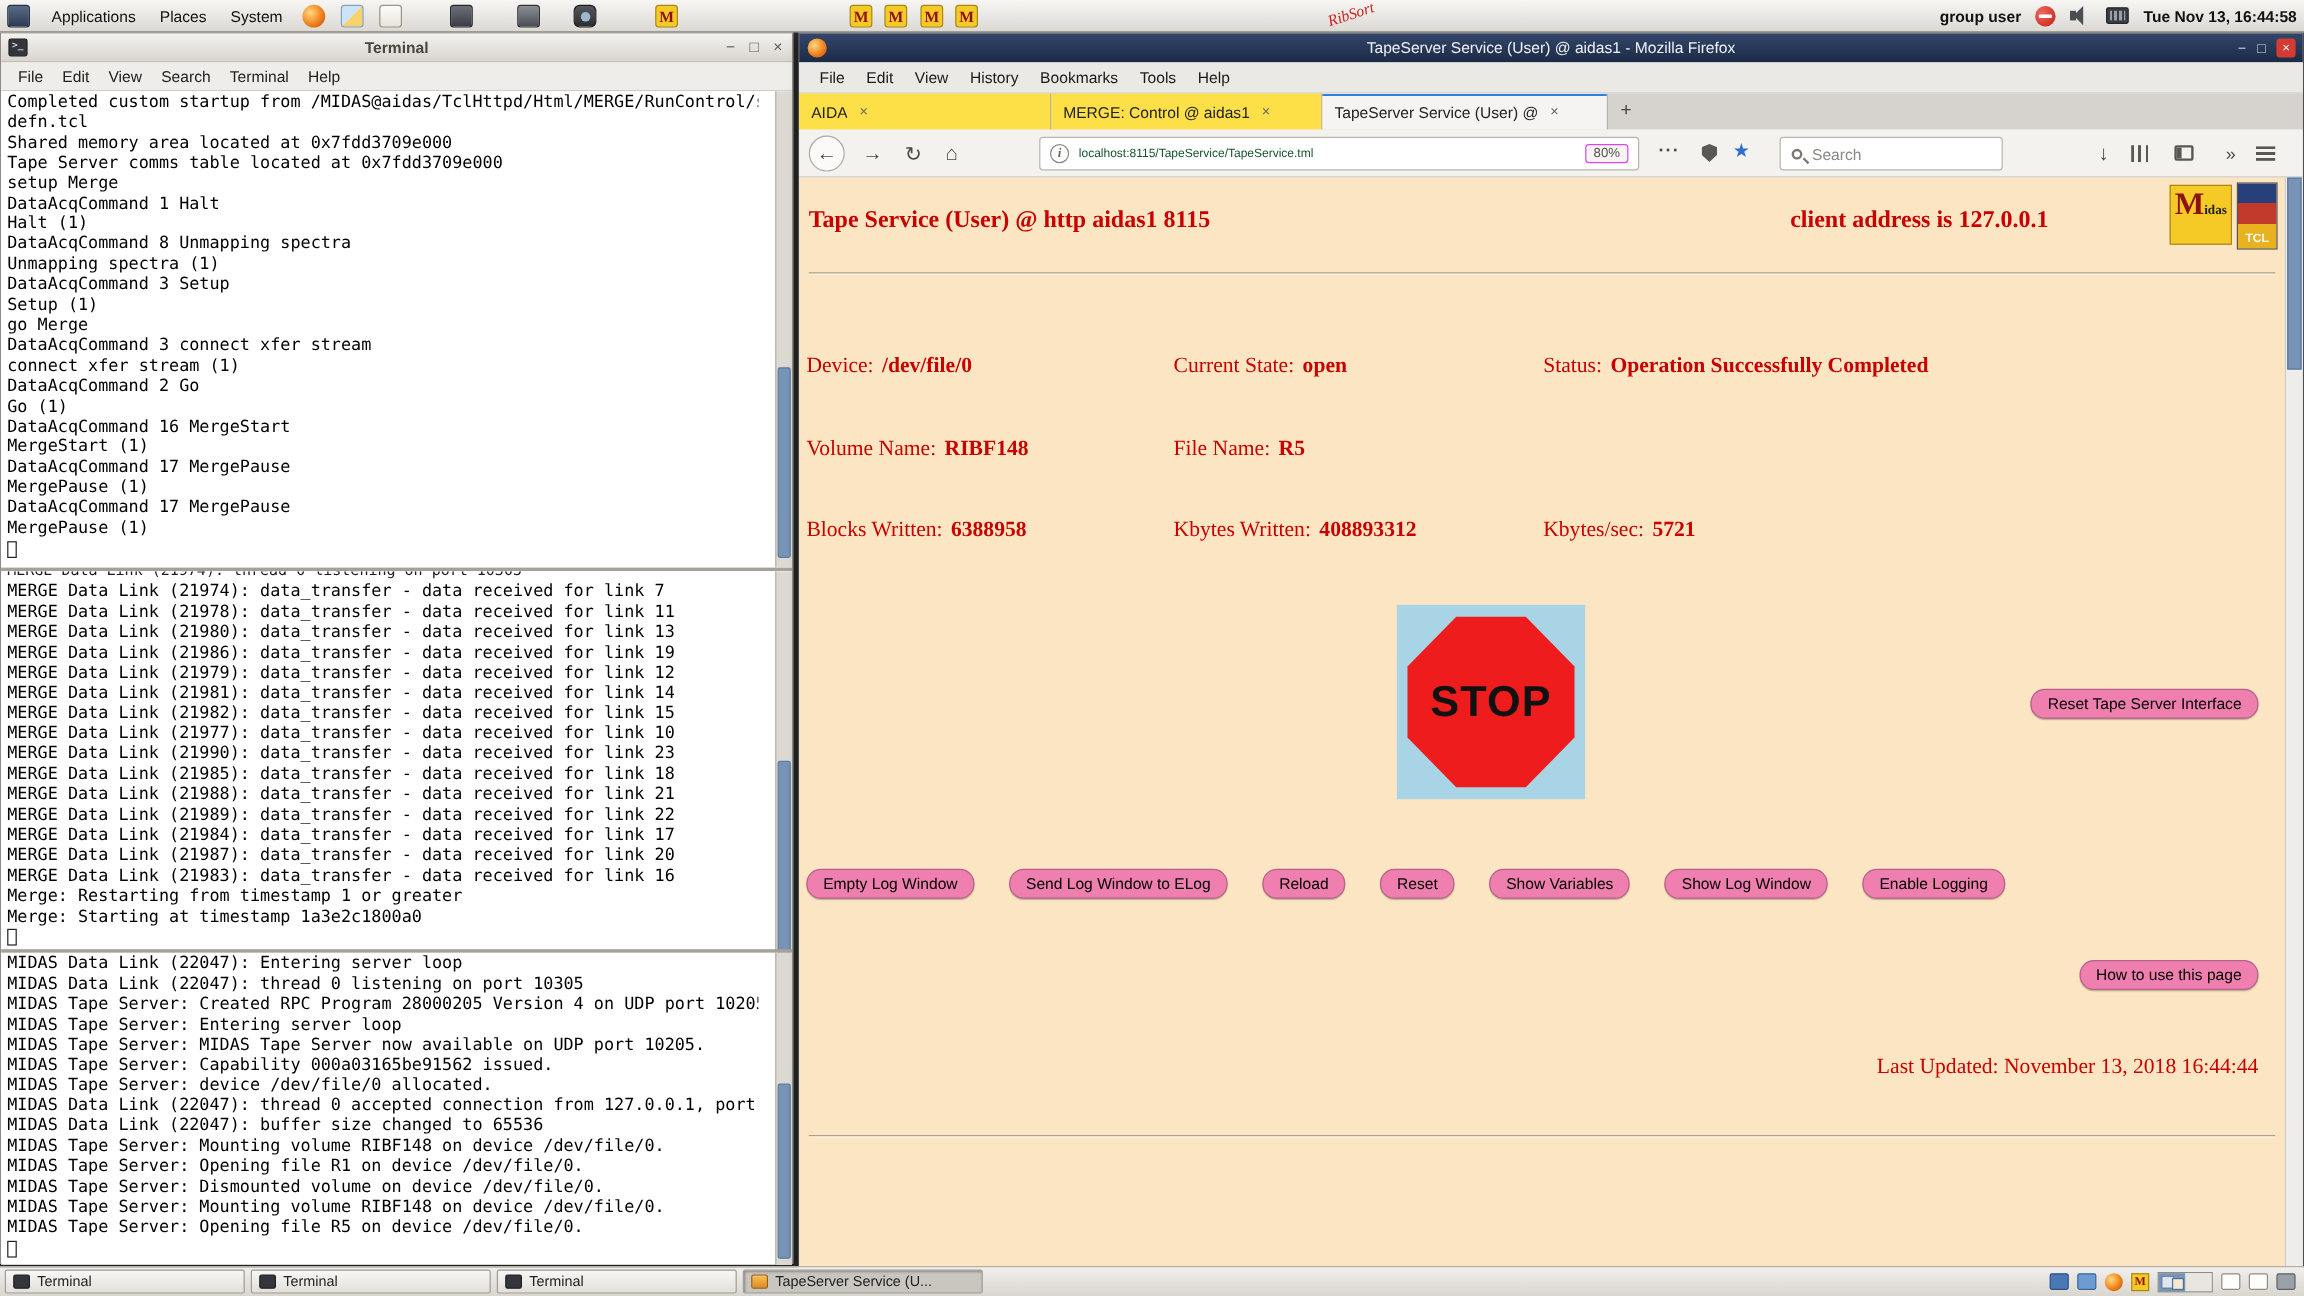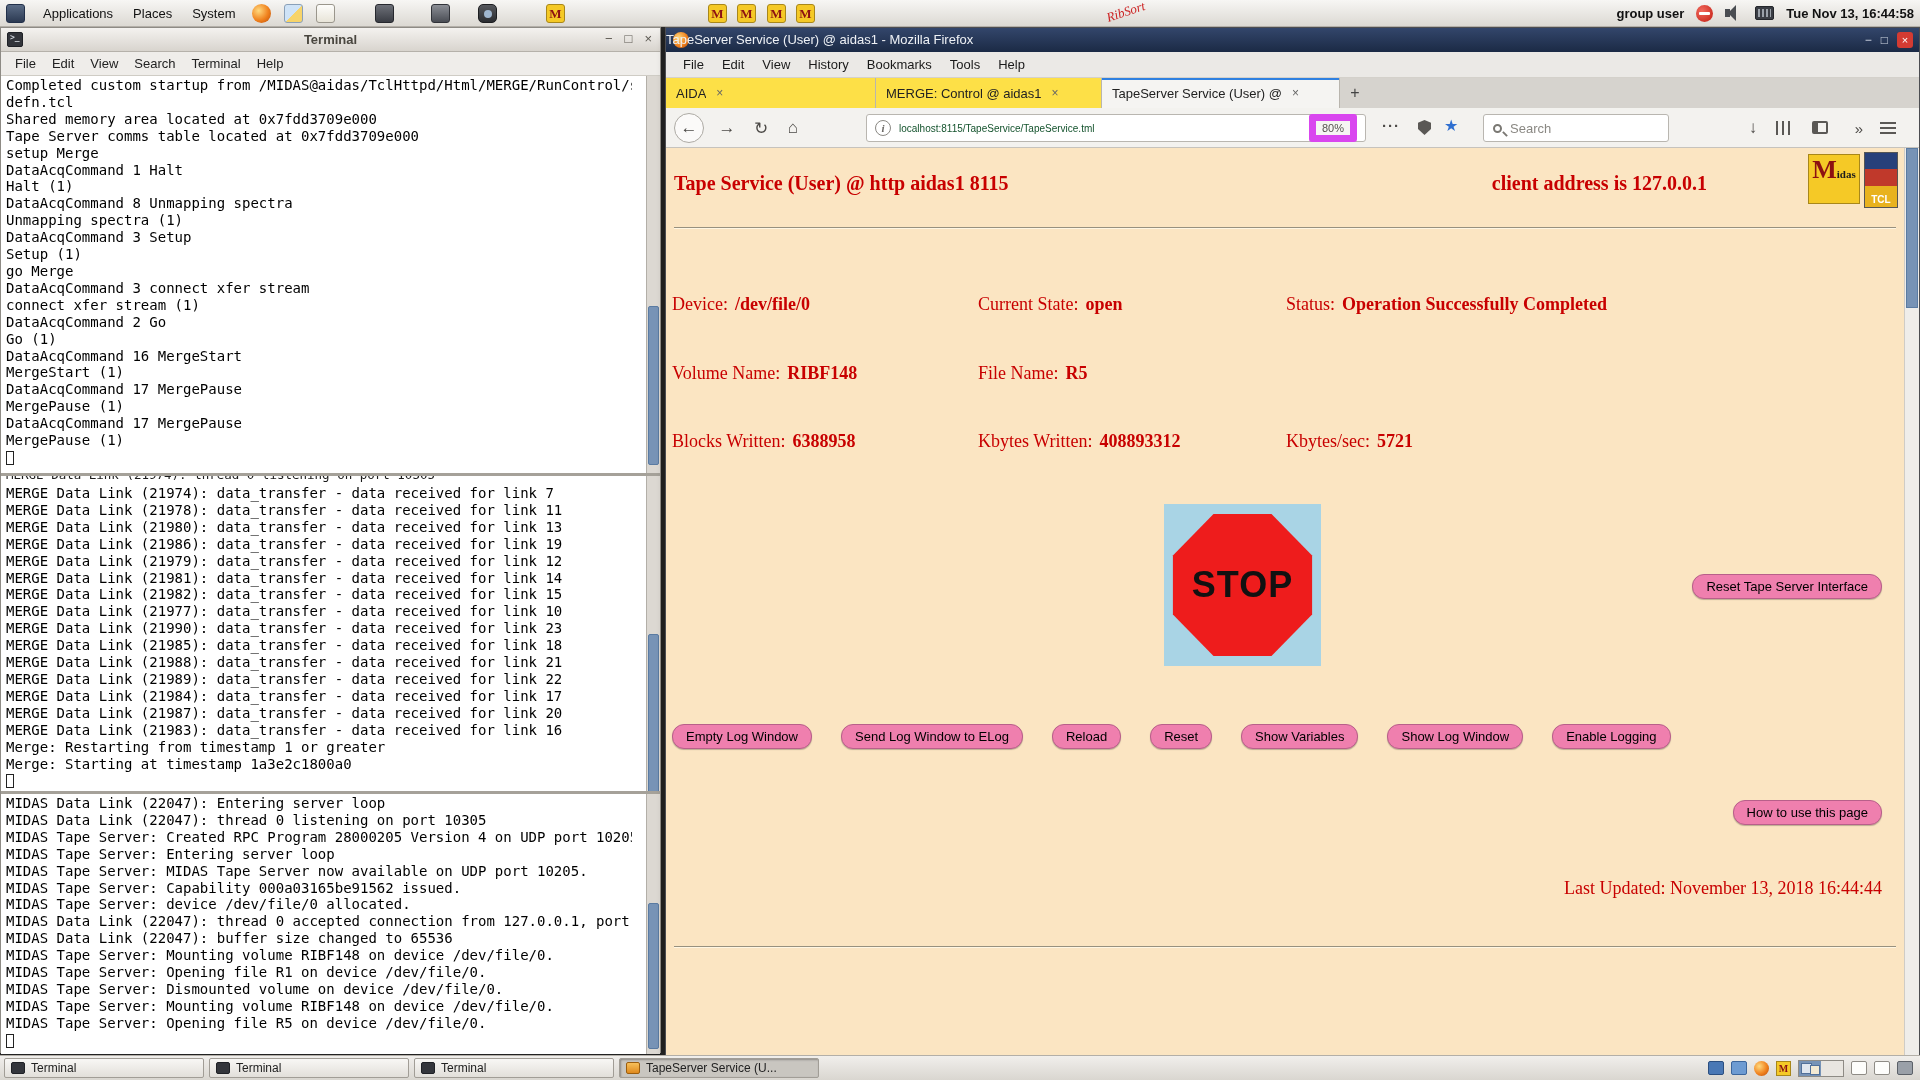--- a/index.html
+++ b/index.html
@@ -52,40 +52,40 @@
   .clipline{height:8px;overflow:hidden;position:relative;margin-right:14px}
   .clipline span{position:relative;top:-9px;display:block;font-family:"DejaVu Sans Mono",monospace;font-size:12.5px;line-height:16.9px;color:#1b1b1b;padding:0 5px;white-space:pre}
   .t-cursor{display:inline-block;width:8px;height:14px;border:1px solid #222;margin:2px 0 0 5px}
   .t-scroll{position:absolute;right:0;top:0;bottom:0;width:14px;background:#dcd8d2;border-left:1px solid #b3afa8}
   .t-thumb{position:absolute;left:1px;right:1px;background:#7793b6;border:1px solid #5a7ba2;border-radius:2px}
 
   
   #ff-win{position:absolute;left:665px;top:27px;width:1255px;height:1053px;border:1px solid #4c4d51;background:#f3f2f0;box-shadow:3px 3px 10px rgba(0,0,0,.45);z-index:20}
   .ff-titlebar{position:absolute;top:0;left:0;right:0;height:24px;background:linear-gradient(#33466b,#1b2a45)}
   .ff-ico{position:absolute;left:7px;top:4px;width:16px;height:16px;border-radius:50%;background:radial-gradient(circle at 35% 35%,#ffd97e,#f0821e 55%,#b84a08)}
-  .ff-title{position:absolute;left:0;right:0;top:4px;color:#eef1f5;font-size:13px}
+  .ff-title{position:absolute;left:0;right:0;top:4px;text-align:center;color:#eef1f5;font-size:13px}
   .ff-tb-controls{position:absolute;right:6px;top:0;height:24px;display:flex;align-items:center;gap:9px;color:#cfd6e2;font-size:12px}
   .ff-close{width:16px;height:16px;background:#d43b32;border-radius:3px;color:#fff;display:flex;align-items:center;justify-content:center;font-size:11px}
   .ff-menubar{position:absolute;top:24px;height:26px;left:0;right:0;background:#ebe9e6;display:flex;align-items:center;padding-left:8px;border-bottom:1px solid #d4d1cb}
   .ff-menu-item{padding:2px 9px;color:#1a1a1a}
   .ff-tabbar{position:absolute;top:50px;height:30px;left:0;right:0;background:#d6d3ce;display:flex;align-items:stretch}
   .ff-tab{display:flex;align-items:center;padding:0 10px;font-size:13px;color:#222;background:#fde047;border-right:1px solid #b9b5ae}
   .ff-tab .tab-label{overflow:hidden;white-space:nowrap;text-overflow:ellipsis}
   .ff-tab.active{background:#f5f4f2;box-shadow:inset 0 2px 0 #2f80e0}
   .tab-close{margin-left:10px;color:#666;font-size:12px}
   .tab1{width:210px}.tab2{width:226px}.tab3{width:238px}
   .ff-newtab{width:30px;display:flex;align-items:center;justify-content:center;font-size:16px;color:#444}
   .ff-navbar{position:absolute;top:80px;height:40px;left:0;right:0;background:#f3f2ef;border-bottom:1px solid #c6c3bd}
   .nav-btn{position:absolute;top:5px;width:30px;height:30px;display:flex;align-items:center;justify-content:center;font-size:17px;color:#4c4a47}
   .nav-back{left:8px;border:1px solid #adaaa4;border-radius:50%;background:#fbfaf9}
   .nav-fwd{left:46px}.nav-reload{left:80px}.nav-home{left:112px}
   .urlbar{position:absolute;left:200px;top:6px;width:500px;height:28px;background:#fff;border:1px solid #b9b6b0;border-radius:3px;display:flex;align-items:center;padding:0 8px}
   .info-icon{width:16px;height:16px;flex:none;border:1px solid #8a8883;border-radius:50%;font:italic bold 11px "Liberation Serif",serif;display:flex;align-items:center;justify-content:center;color:#6b6965;margin-right:8px}
   .url-text{flex:1;color:#14532d;white-space:nowrap;overflow:hidden;font-size:10px}
-  .zoom-pill{border:7px solid #d946ef;border-radius:3px;padding:1px 6px;font-size:11px;color:#55534f;background:#f6f5f3;flex:none}
+  .zoom-pill{border:1px solid #d946ef;border-radius:3px;padding:1px 6px;font-size:11px;color:#55534f;background:#f6f5f3;flex:none}
   .pa-dots{position:absolute;left:716px;top:9px;font-weight:bold;letter-spacing:1px;color:#4c4a47;font-size:15px}
   .pa-shield{position:absolute;left:752px;top:12px;width:13px;height:15px;background:#5a5855;clip-path:polygon(50% 0,100% 18%,100% 60%,50% 100%,0 60%,0 18%)}
   .pa-star{position:absolute;left:778px;top:8px;color:#2f6fd0;font-size:16px}
   .searchbar{position:absolute;left:817px;top:6px;width:186px;height:28px;background:#fff;border:1px solid #b9b6b0;border-radius:3px;display:flex;align-items:center;padding:0 9px;gap:8px}
   .mag{width:9px;height:9px;border:2px solid #7a7873;border-radius:50%;position:relative;flex:none}
   .mag::after{content:"";position:absolute;left:7px;top:7px;width:6px;height:2px;background:#7a7873;transform:rotate(45deg)}
   .search-ph{color:#8a8883;font-size:13px}
   .nav-dl{left:1072px}.nav-more{left:1178px;font-size:15px}
   .lib-icon{position:absolute;left:1110px;top:13px;width:16px;height:14px;background:repeating-linear-gradient(90deg,#5a5855 0 2px,transparent 2px 6px)}
   .sb-icon{position:absolute;left:1146px;top:13px;width:16px;height:13px;border:2px solid #5a5855;border-radius:2px}

